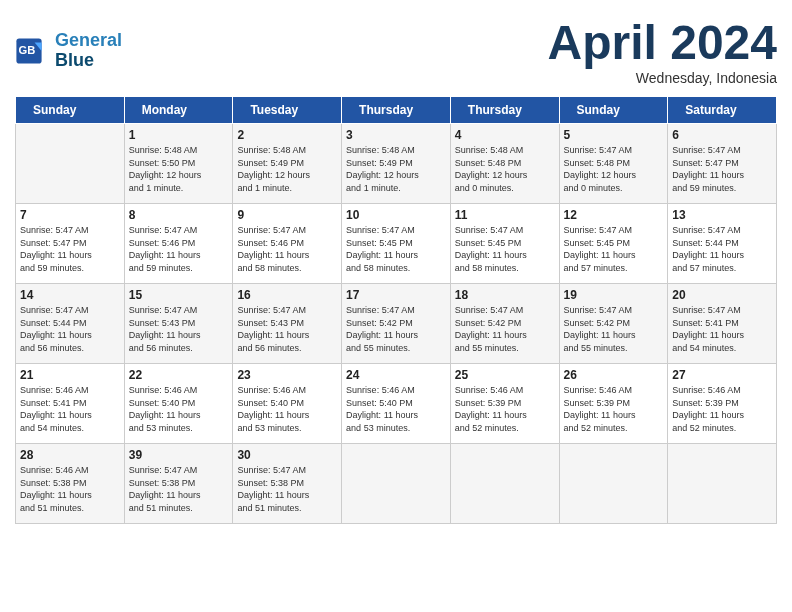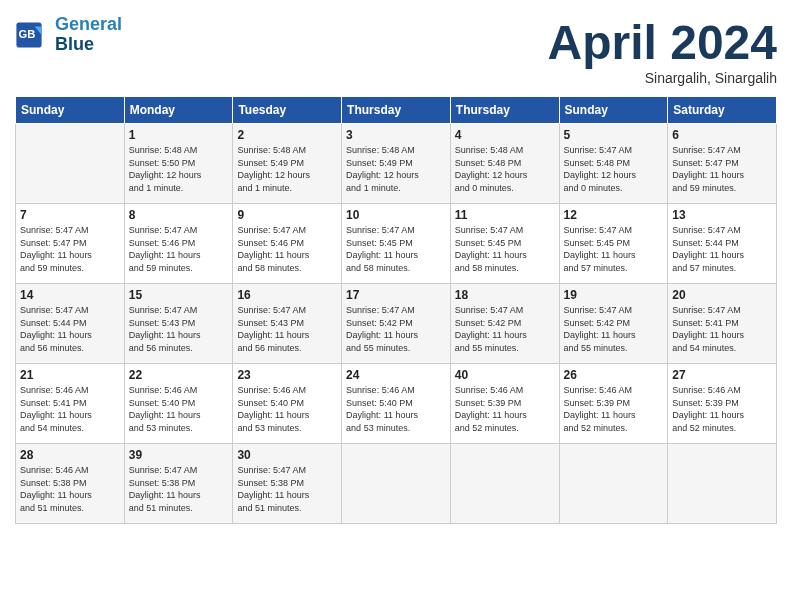--- a/index.html
+++ b/index.html
@@ -6,21 +6,21 @@
     body {
       font-family: Arial, sans-serif;
       background: #fff;
       width: 792px;
       min-height: 612px;
       padding: 15px;
     }
     .header {
       display: flex;
       justify-content: space-between;
-      align-items: flex-start;
+      align-items: center;
       margin-bottom: 10px;
     }
     .logo {
       display: flex;
       align-items: center;
       gap: 4px;
     }
     .logo-text {
       font-size: 18px;
       font-weight: bold;
@@ -48,21 +48,21 @@
       color: #333;
     }
     table {
       width: 100%;
       border-collapse: collapse;
       font-size: 10px;
     }
     thead tr th {
       background-color: #2255a4;
       color: #fff;
-      padding: 6px 5px;
+      padding: 6px 17px;
       text-align: left;
       font-size: 12px;
       font-weight: bold;
       border: 1px solid #fff;
     }
     tbody tr td {
       border: 1px solid #ccc;
       vertical-align: top;
       padding: 4px;
       width: 14.28%;
@@ -96,21 +96,21 @@
       <text x="5" y="24" font-size="16" fill="white" font-family="Arial" font-weight="bold">GB</text>
       <polygon points="28,8 38,8 38,20" fill="#4da6ff"></polygon>
     </svg>
     <div class="logo-text">
       <div><span>General</span></div>
       <div style="color:#0c4a6e;">Blue</div>
     </div>
   </div>
   <div class="title-block">
     <div class="month-title">April 2024</div>
-    <div class="subtitle">Sinargalih, Sinargalih</div>
+    <div class="subtitle">Wednesday, Indonesia</div>
   </div>
 </div>
 
 <table>
   <thead>
     <tr id="header-row">
         <th>Sunday</th>
         <th>Monday</th>
         <th>Tuesday</th>
         <th>Thursday</th>
@@ -218,21 +218,21 @@
         </td>
         <td>
           <div class="day-number">23</div>
           <div class="day-info">Sunrise: 5:46 AM<br>Sunset: 5:40 PM<br>Daylight: 11 hours<br>and 53 minutes.</div>
         </td>
         <td>
           <div class="day-number">24</div>
           <div class="day-info">Sunrise: 5:46 AM<br>Sunset: 5:40 PM<br>Daylight: 11 hours<br>and 53 minutes.</div>
         </td>
         <td>
-          <div class="day-number">40</div>
+          <div class="day-number">25</div>
           <div class="day-info">Sunrise: 5:46 AM<br>Sunset: 5:39 PM<br>Daylight: 11 hours<br>and 52 minutes.</div>
         </td>
         <td>
           <div class="day-number">26</div>
           <div class="day-info">Sunrise: 5:46 AM<br>Sunset: 5:39 PM<br>Daylight: 11 hours<br>and 52 minutes.</div>
         </td>
         <td>
           <div class="day-number">27</div>
           <div class="day-info">Sunrise: 5:46 AM<br>Sunset: 5:39 PM<br>Daylight: 11 hours<br>and 52 minutes.</div>
         </td>

